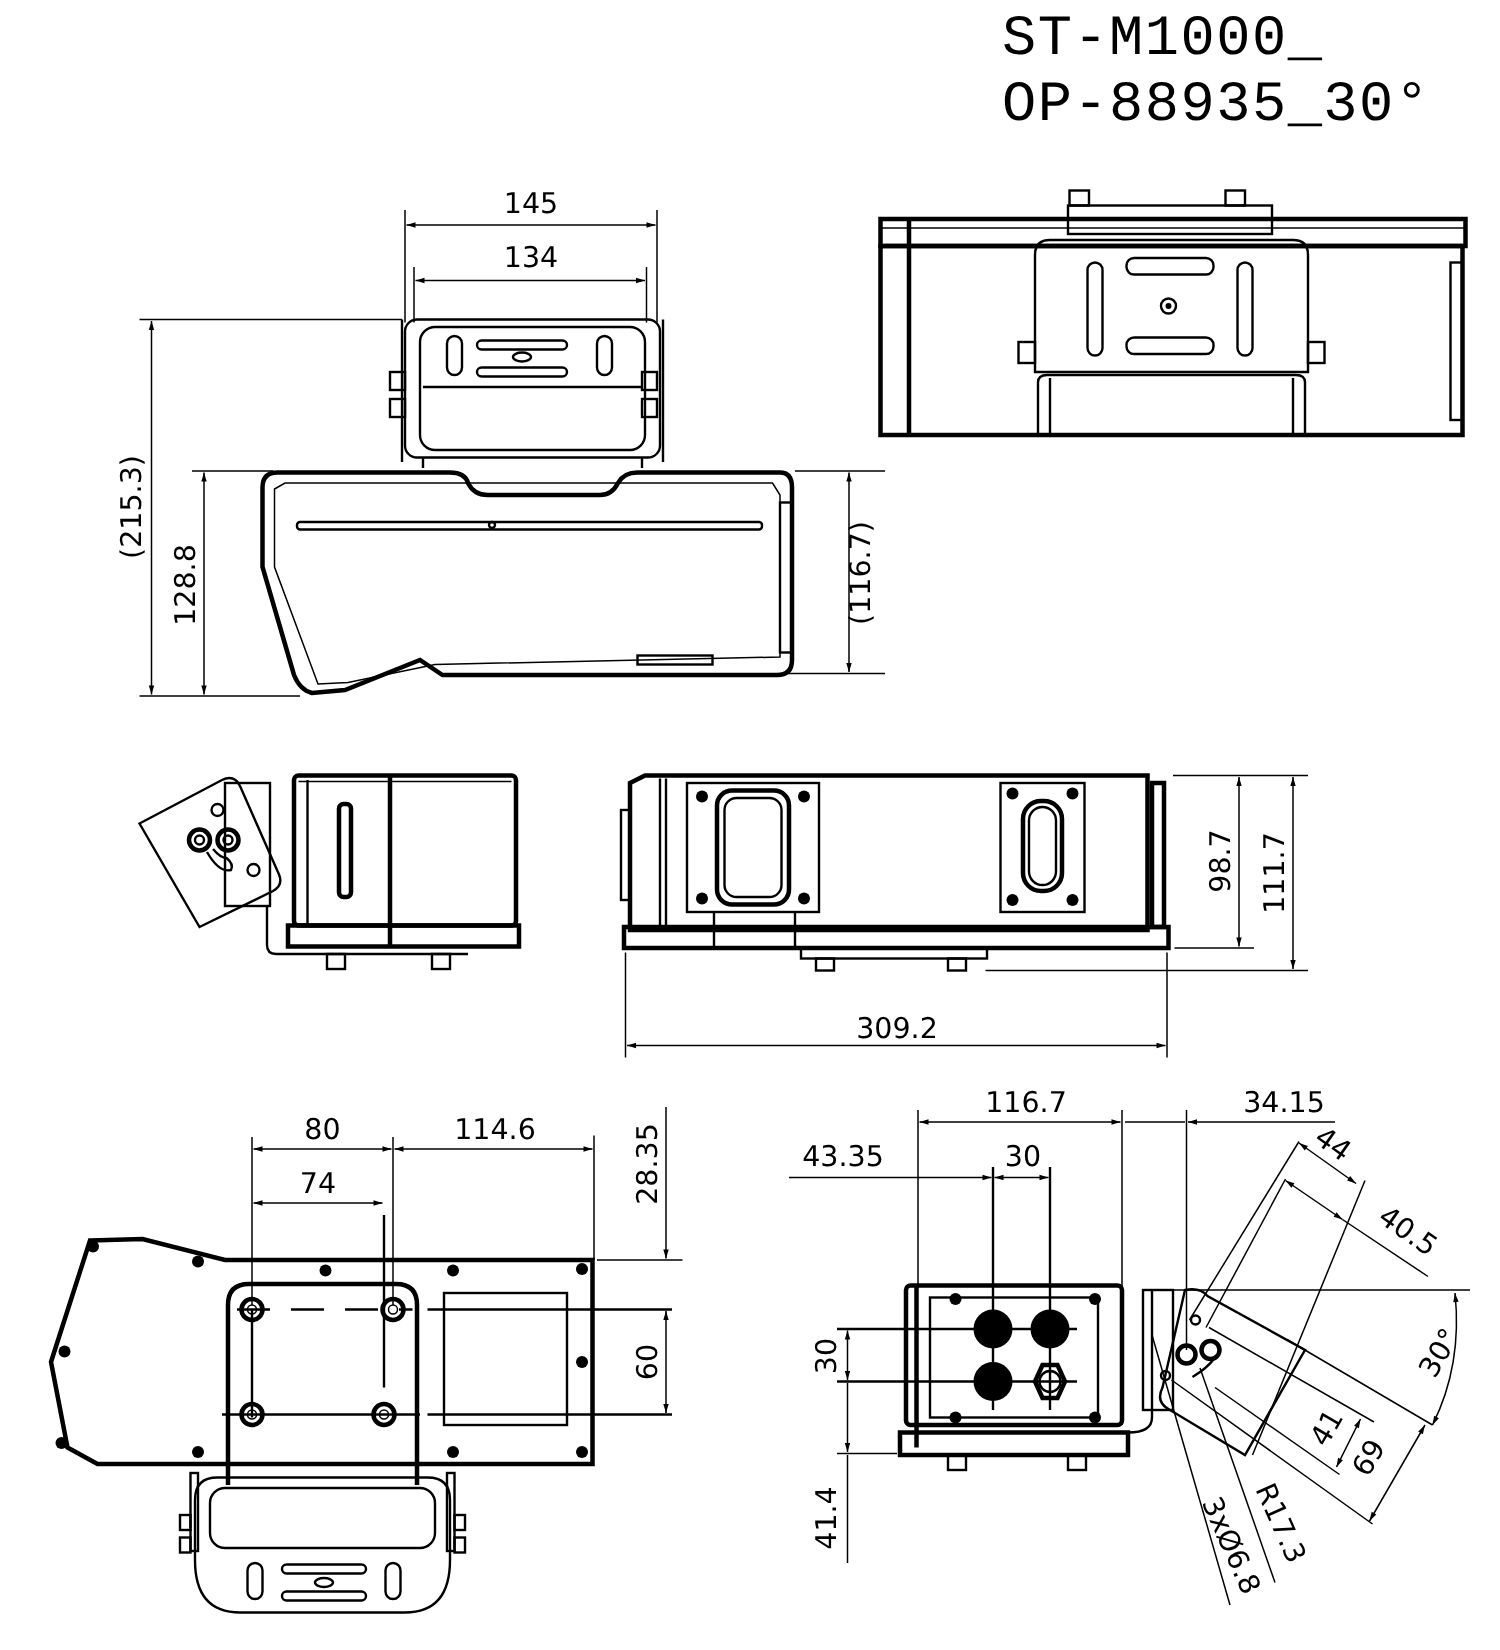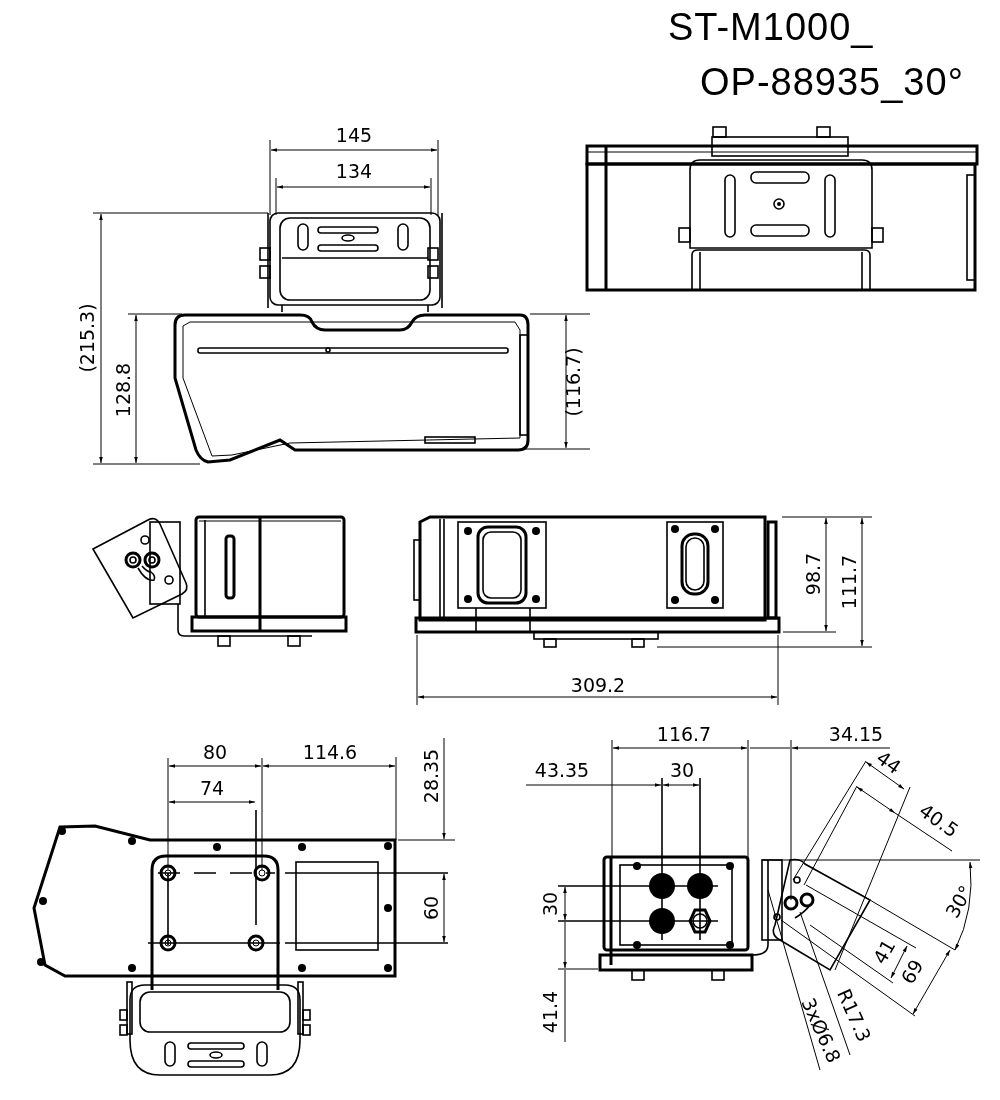--- a/index.html
+++ b/index.html
@@ -1,20 +1,20 @@
 <!DOCTYPE html>
 <html><head>
   <meta charset="utf-8">
   <style>
     html, body { margin: 0; padding: 0; background: #ffffff; }
     body { width: 1000px; height: 1100px; position: relative; overflow: hidden; font-family: "DejaVu Sans", sans-serif; }
     #drawing { position: absolute; left: 0; top: 0; width: 1000px; height: 1100px; }
-    .title-line { position: absolute; left: 668px; font-family: Liberation Sans, sans-serif; font-size: 38px; letter-spacing: 1px; color: #000; font-weight: normal; line-height: 1; }
+    .title-line { position: absolute; left: 668px; font-family: Liberation Mono, monospace; font-size: 38px; letter-spacing: 1px; color: #000; font-weight: normal; line-height: 1; }
     #title-1 { top: 8px; }
-    #title-2 { top: 63px; margin-left: 32px; }
+    #title-2 { top: 52px; }
     svg text { font-family: "DejaVu Sans", sans-serif; fill: #000; }
     .dim { font-size: 19px; }
     .ln { stroke: #000; fill: none; stroke-width: 1.6; }
     .th { stroke: #000; fill: none; stroke-width: 3; }
     .tn { stroke: #000; fill: none; stroke-width: 1; }
     .dash { stroke: #000; fill: none; stroke-width: 1.6; stroke-dasharray: 22 14; }
     .fill { fill: #000; }
   </style>
 </head>
 <body>

